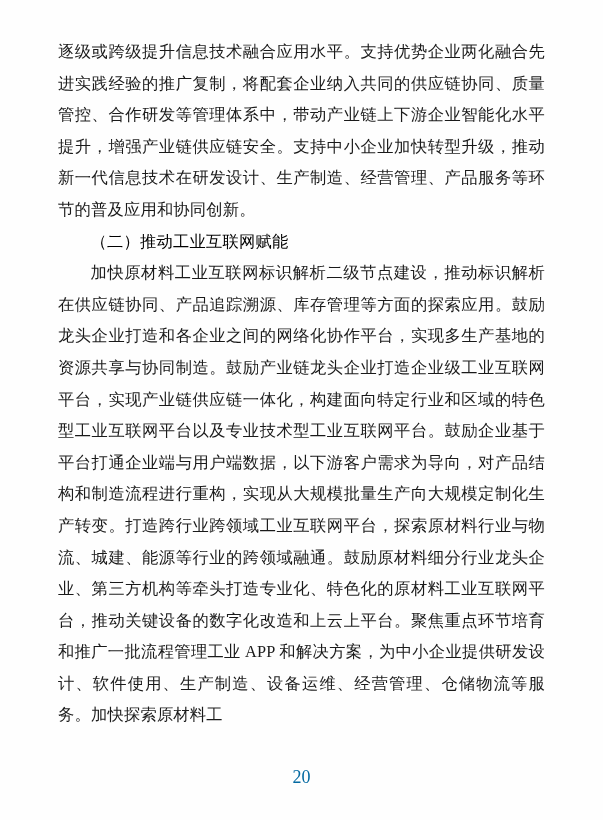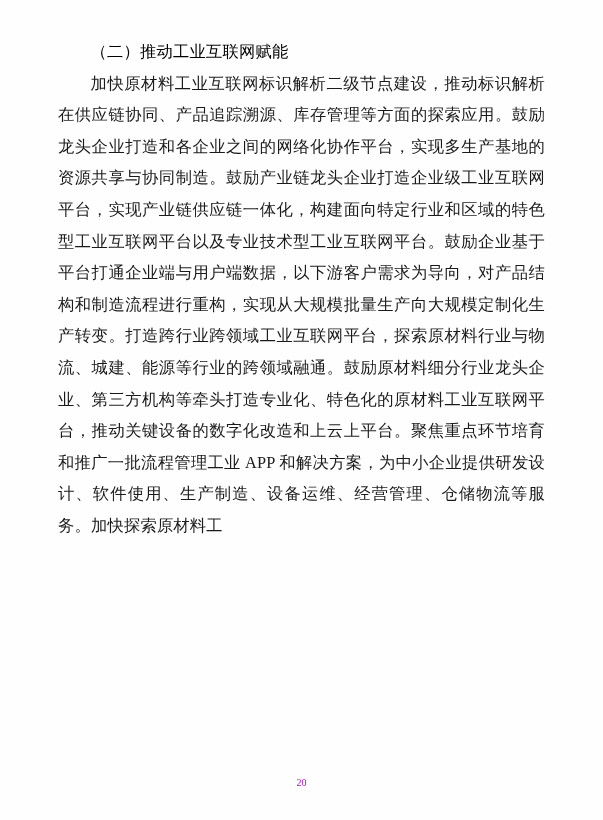--- a/index.html
+++ b/index.html
@@ -43,31 +43,32 @@
     font-size: 16.3px;
     line-height: 31.6px;
     color: #000000;
   }
   .page-number {
     position: absolute;
     left: 0;
     right: 0;
     bottom: 32px;
     text-align: center;
-    font-size: 10px;
-    color: #a21caf;
+    font-size: 18px;
+    color: #0369a1;
     font-family: "Liberation Serif", "DejaVu Serif", serif;
   }
 </style>
 </head>
 <body>
 
 <div class="page">
 
   <div class="body-text">
+    <p class="para no-indent">逐级或跨级提升信息技术融合应用水平。支持优势企业两化融合先进实践经验的推广复制，将配套企业纳入共同的供应链协同、质量管控、合作研发等管理体系中，带动产业链上下游企业智能化水平提升，增强产业链供应链安全。支持中小企业加快转型升级，推动新一代信息技术在研发设计、生产制造、经营管理、产品服务等环节的普及应用和协同创新。</p>
 
     <p class="heading-para">（二）推动工业互联网赋能</p>
 
     <p class="para">加快原材料工业互联网标识解析二级节点建设，推动标识解析在供应链协同、产品追踪溯源、库存管理等方面的探索应用。鼓励龙头企业打造和各企业之间的网络化协作平台，实现多生产基地的资源共享与协同制造。鼓励产业链龙头企业打造企业级工业互联网平台，实现产业链供应链一体化，构建面向特定行业和区域的特色型工业互联网平台以及专业技术型工业互联网平台。鼓励企业基于平台打通企业端与用户端数据，以下游客户需求为导向，对产品结构和制造流程进行重构，实现从大规模批量生产向大规模定制化生产转变。打造跨行业跨领域工业互联网平台，探索原材料行业与物流、城建、能源等行业的跨领域融通。鼓励原材料细分行业龙头企业、第三方机构等牵头打造专业化、特色化的原材料工业互联网平台，推动关键设备的数字化改造和上云上平台。聚焦重点环节培育和推广一批流程管理工业 APP 和解决方案，为中小企业提供研发设计、软件使用、生产制造、设备运维、经营管理、仓储物流等服务。加快探索原材料工</p>
   </div>
 
   <div class="page-number">20</div>
 </div>
 
 </body></html>

